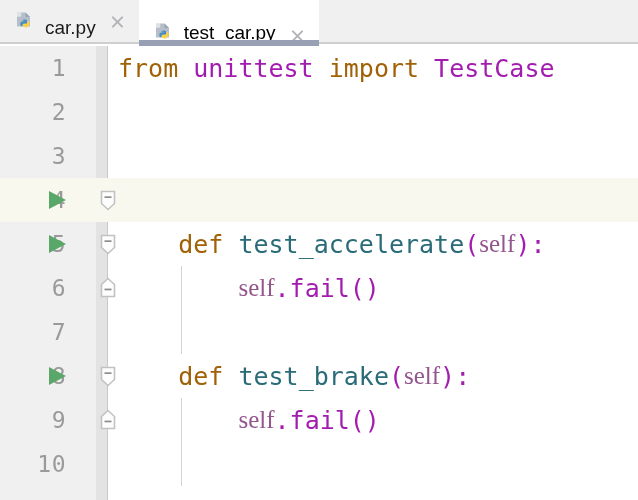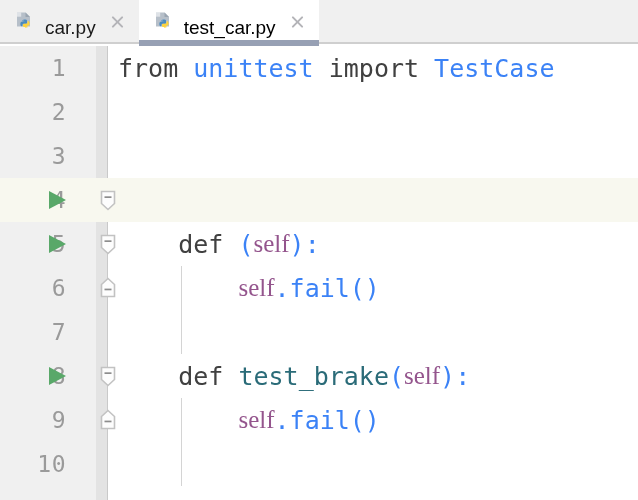--- a/index.html
+++ b/index.html
@@ -17,21 +17,21 @@
     background:#f0f0f0;
     border-bottom:2px solid #cfcfcf;
     display:flex; align-items:stretch;
   }
   .tab {
     display:flex; align-items:center; gap:9px;
     padding:0 13px 0 14px;
     position:relative;
     height:44px;
   }
-  .tab.active { background:#ffffff; }
+  .tab.active { background:#ffffff;align-items:flex-end; }
   .tab.active::after {
     content:""; position:absolute; left:0; right:0; bottom:-2px;
     height:6px; background:#97a0b4;
   }
   .tab-label {
     font-size:19px; color:#1a1a1a; white-space:nowrap;
     font-family:"Liberation Sans", sans-serif;
     margin-top:12px;
   }
   .tab.active .tab-label { color:#000000; }
@@ -92,22 +92,22 @@
   .fold {
     position:absolute; left:98px; width:20px; height:23px;
   }
   .fold svg { display:block; width:20px; height:23px; }
   .cline {
     position:absolute; left:0; height:44px;
     display:flex; align-items:center;
     font-family:"DejaVu Sans Mono", monospace;
     font-size:25px; white-space:pre; letter-spacing:0px;
   }
-  .k   { color:#404040; }      
-  .pl  { color:#3b82f6;text-align:right; }      
+  .k   { color:#a16207; }      
+  .pl  { color:#a21caf;text-align:right; }      
   .fn  { color:#2a6b78; }      
   .slf { color:#94558d;font-family:Liberation Serif, serif; }      
 
   .indent-guide {
     position:absolute; width:1px; background:#d4d4d4;
   }
 </style>
 </head>
 <body>
 
@@ -171,21 +171,21 @@
         </div>
         <div class="row" style="top: 176px; position: absolute; left: 0px; width: 638px;">
           <div class="ln">5</div>
           <div class="runarrow"></div>
           <div class="fold" style="top: 11px;">
             <svg viewBox="0 0 20 23">
               <path d="M3.5 2.5h13v12l-6.5 6-6.5-6z" fill="#fdfdfd" stroke="#c2c2c2" stroke-width="1.6"></path>
               <rect x="6.5" y="7.3" width="7" height="1.7" fill="#8d8d8d"></rect>
             </svg>
           </div>
-          <div class="cline" style="left: 118px; top: 0px;"><span class="k">    def </span><span class="pl">(</span><span class="slf">self</span><span class="pl">):</span></div>
+          <div class="cline" style="left: 118px; top: 0px;"><span class="k">    def </span><span class="fn">test_accelerate</span><span class="pl">(</span><span class="slf">self</span><span class="pl">):</span></div>
         </div>
         <div class="row" style="top: 220px; position: absolute; left: 0px; width: 638px;">
           <div class="ln">6</div>
           <div class="fold" style="top: 10px;">
             <svg viewBox="0 0 20 23">
               <path d="M10 2.5l6.5 6v12h-13v-12z" fill="#fdfdfd" stroke="#c2c2c2" stroke-width="1.6"></path>
               <rect x="6.5" y="12.6" width="7" height="1.7" fill="#8d8d8d"></rect>
             </svg>
           </div>
           <div class="indent-guide" style="left: 181px; top: 0px; height: 44px;"></div>

